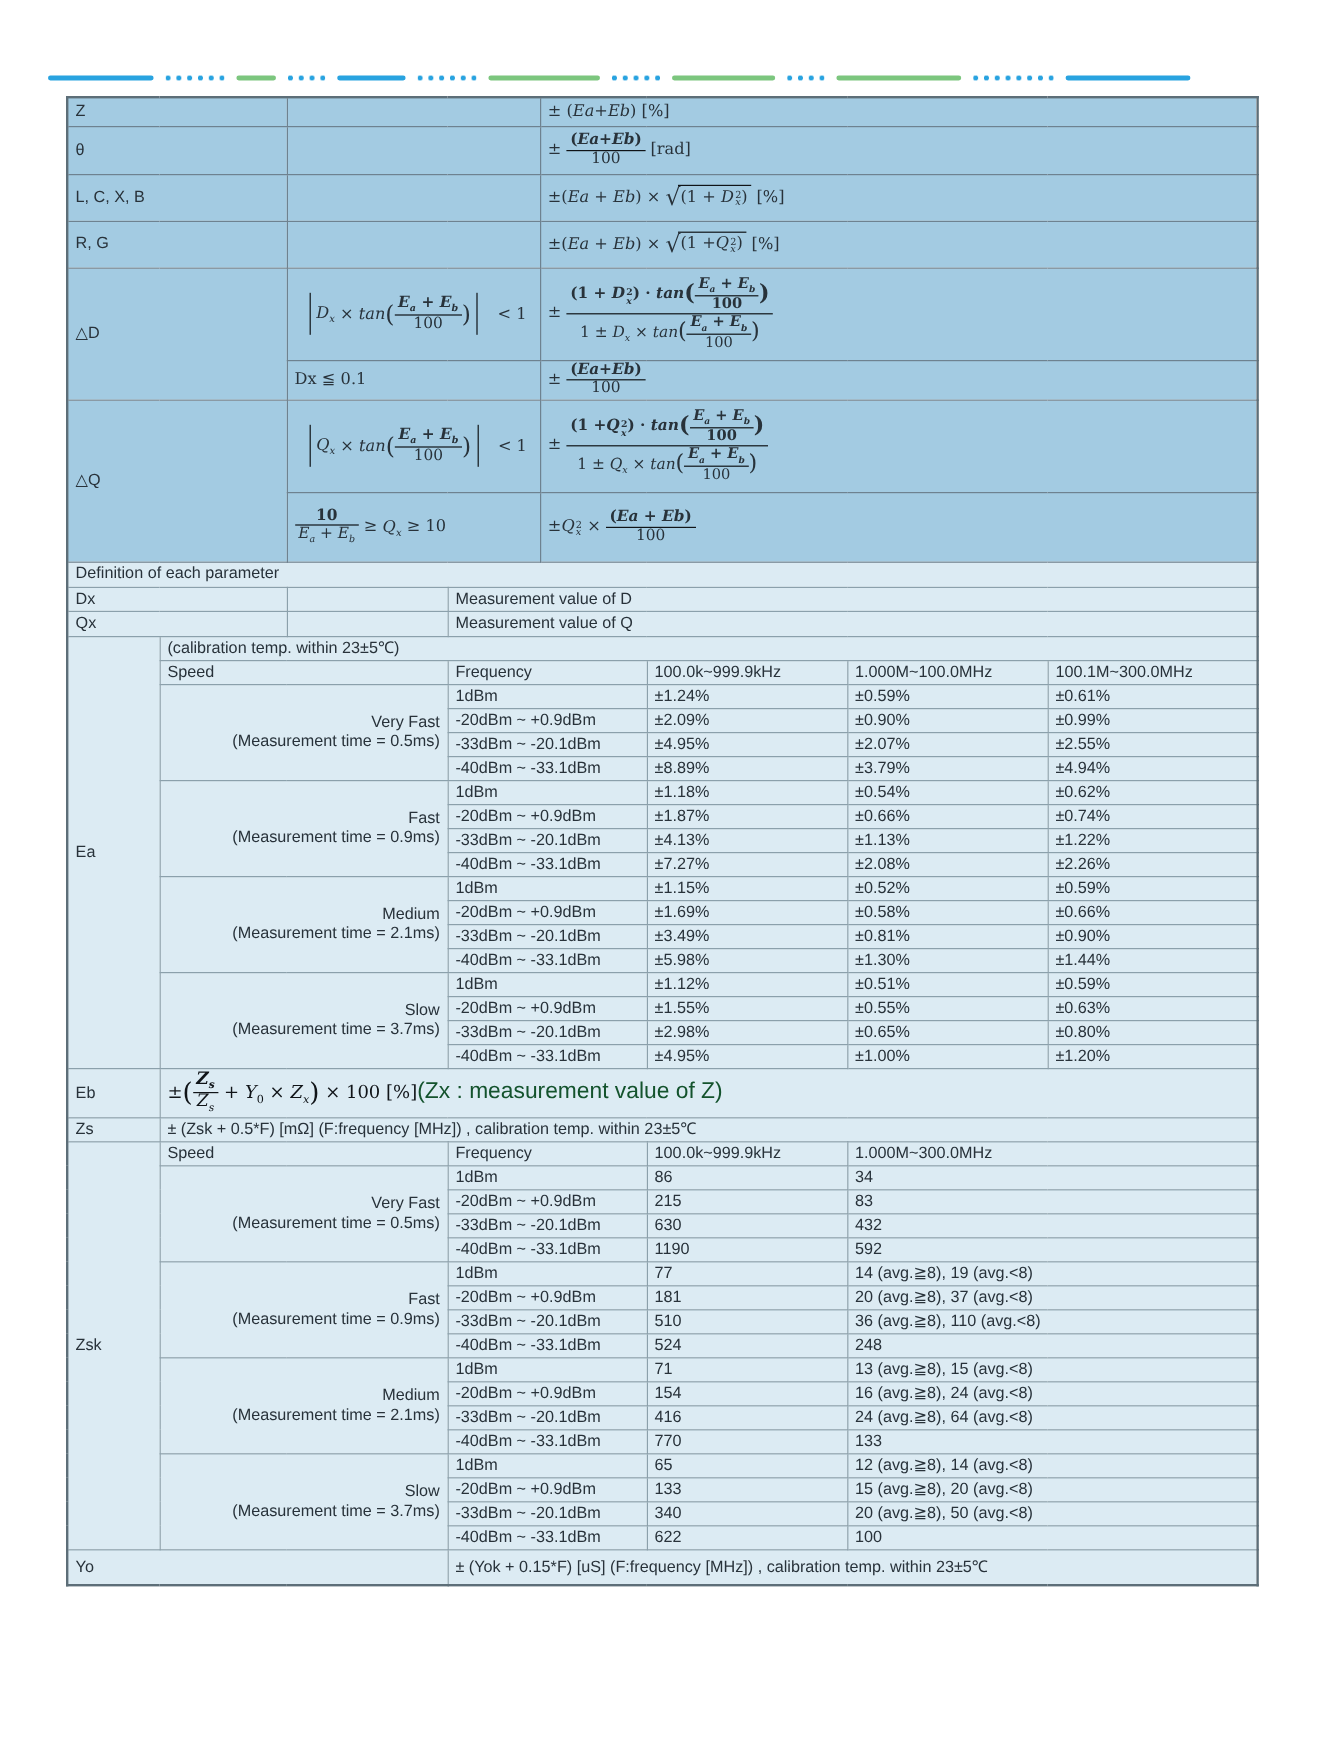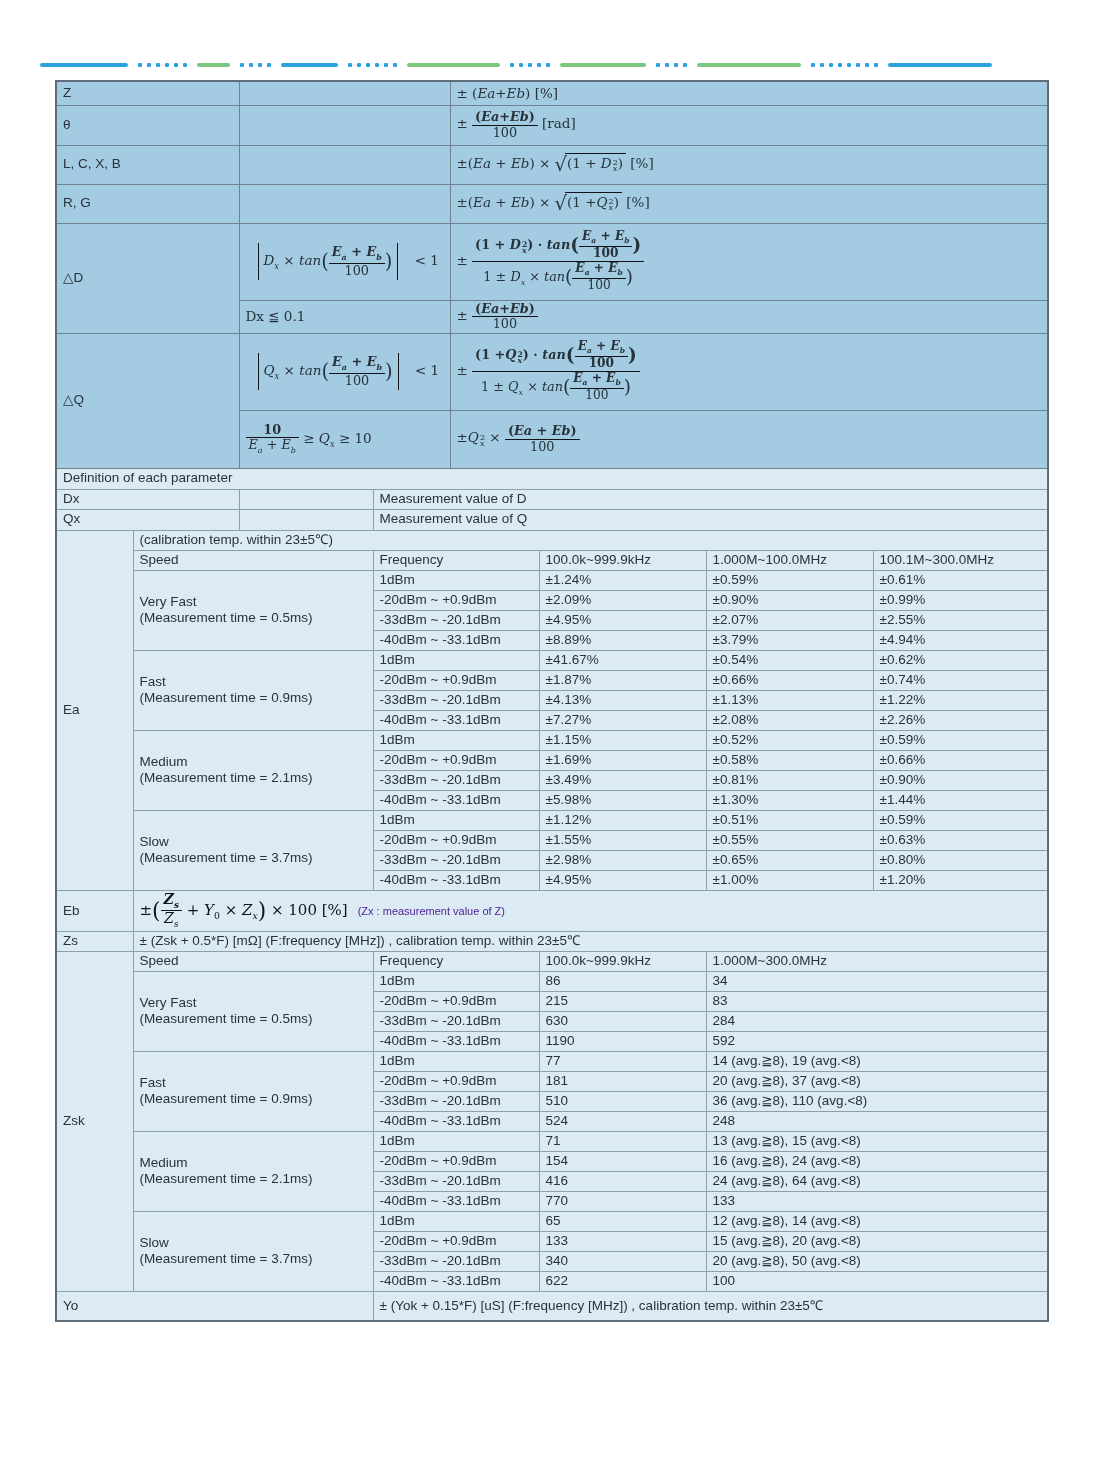--- a/index.html
+++ b/index.html
@@ -23,22 +23,22 @@
   .fr{display:inline-block;vertical-align:middle;text-align:center;font-size:0.95em;line-height:1.12;}
   .fr>.n{display:block;border-bottom:1px solid #101418;padding:0 3px;font-weight:bold;}
   .fr>.d{display:block;padding:0 3px;}
   .abs{display:inline-block;border-left:1.4px solid #101418;border-right:1.4px solid #101418;padding:2px 5px;margin:0 12px;vertical-align:middle;}
   .sq{display:inline-block;white-space:nowrap;vertical-align:middle;}
   .sq>.rd{font-size:1.45em;font-style:normal;vertical-align:-3px;margin-right:-2px;}
   .sq>.bd{display:inline-block;border-top:1px solid #101418;padding:1px 3px 0 2px;}
   .ss{display:inline-block;vertical-align:-0.45em;line-height:0.8;font-size:0.6em;margin-left:1px;text-align:left;}
   .ss span{display:block;}
   .bp{font-size:1.45em;vertical-align:middle;font-style:normal;}
-  .note{margin-left:10px;font-size:11px;color:#4c1d95;}
-  td.grp .gname,td.grp .gtime{display:block;}
+  .note{margin-left:0;font-size:19px;color:#14532d;}
+  td.grp .gname,td.grp .gtime{display:block;text-align:right;}
 </style>
 </head>
 <body>
 
 <div class="page">
 
   <div class="divider">
     <span class="seg dash-b" style="width:88px"></span>
     <span class="seg dots" style="width:49px"></span>
     <span class="seg dash-g" style="width:33px"></span>
@@ -158,21 +158,21 @@
       <td>±8.89%</td>
       <td>±3.79%</td>
       <td>±4.94%</td>
     </tr>
     <tr class="gs" style="height:20px">
       <td colspan="2" rowspan="4" class="grp">
             <span class="gname">Fast</span>
             <span class="gtime">(Measurement time = 0.9ms)</span>
           </td>
       <td colspan="2">1dBm</td>
-      <td>±41.67%</td>
+      <td>±1.18%</td>
       <td>±0.54%</td>
       <td>±0.62%</td>
     </tr>
     <tr style="height:20px">
       <td colspan="2">-20dBm ~ +0.9dBm</td>
       <td>±1.87%</td>
       <td>±0.66%</td>
       <td>±0.74%</td>
     </tr>
     <tr style="height:20px">
@@ -270,21 +270,21 @@
       <td colspan="2">34</td>
     </tr>
     <tr style="height:20px">
       <td colspan="2">-20dBm ~ +0.9dBm</td>
       <td>215</td>
       <td colspan="2">83</td>
     </tr>
     <tr style="height:20px">
       <td colspan="2">-33dBm ~ -20.1dBm</td>
       <td>630</td>
-      <td colspan="2">284</td>
+      <td colspan="2">432</td>
     </tr>
     <tr style="height:20px">
       <td colspan="2">-40dBm ~ -33.1dBm</td>
       <td>1190</td>
       <td colspan="2">592</td>
     </tr>
     <tr class="gs" style="height:20px">
       <td colspan="2" rowspan="4" class="grp">
             <span class="gname">Fast</span>
             <span class="gtime">(Measurement time = 0.9ms)</span>

